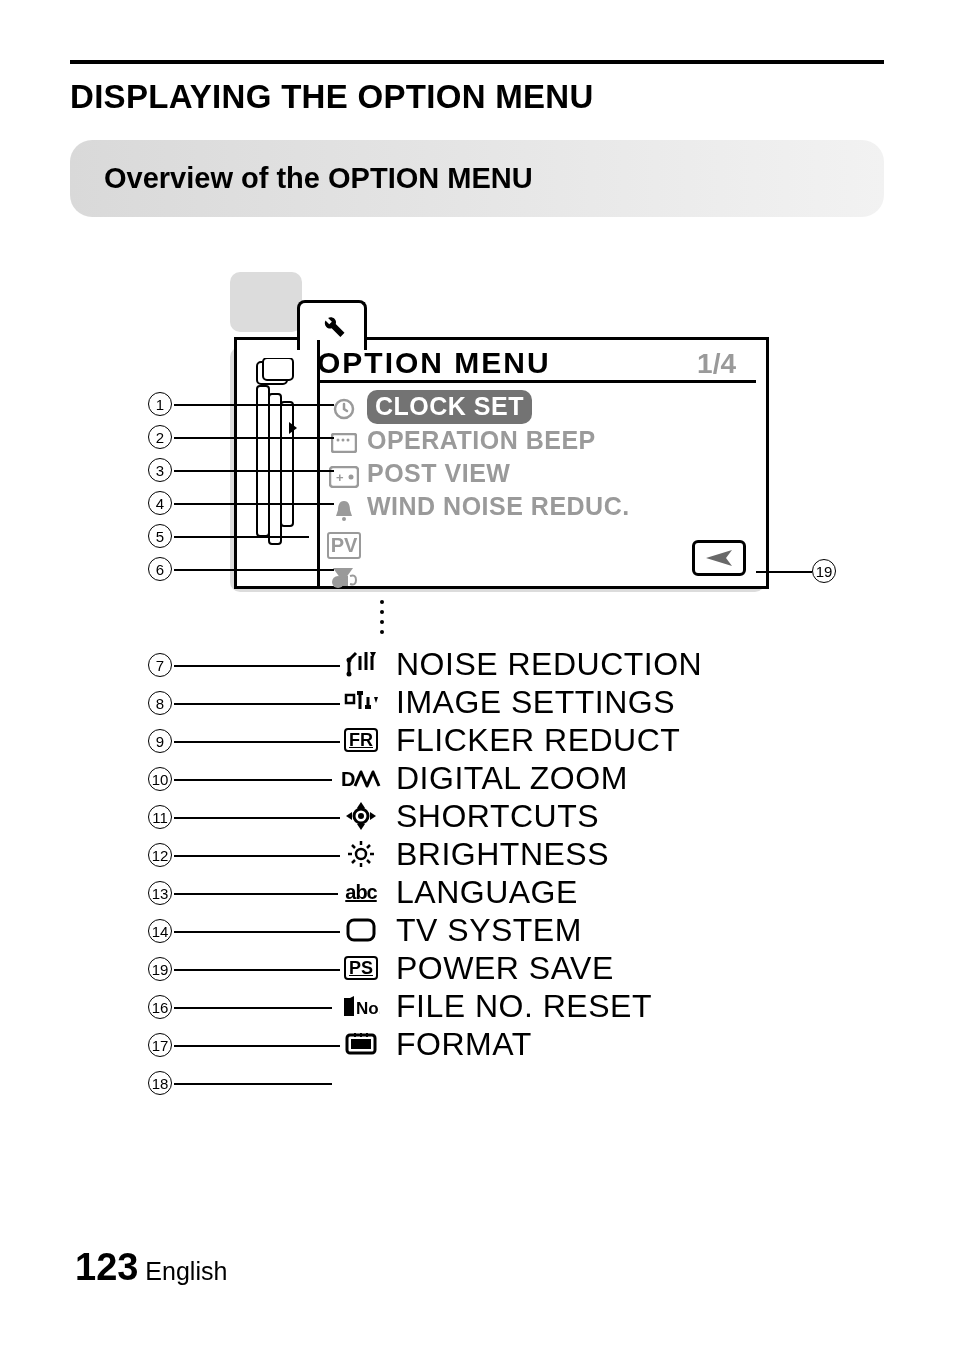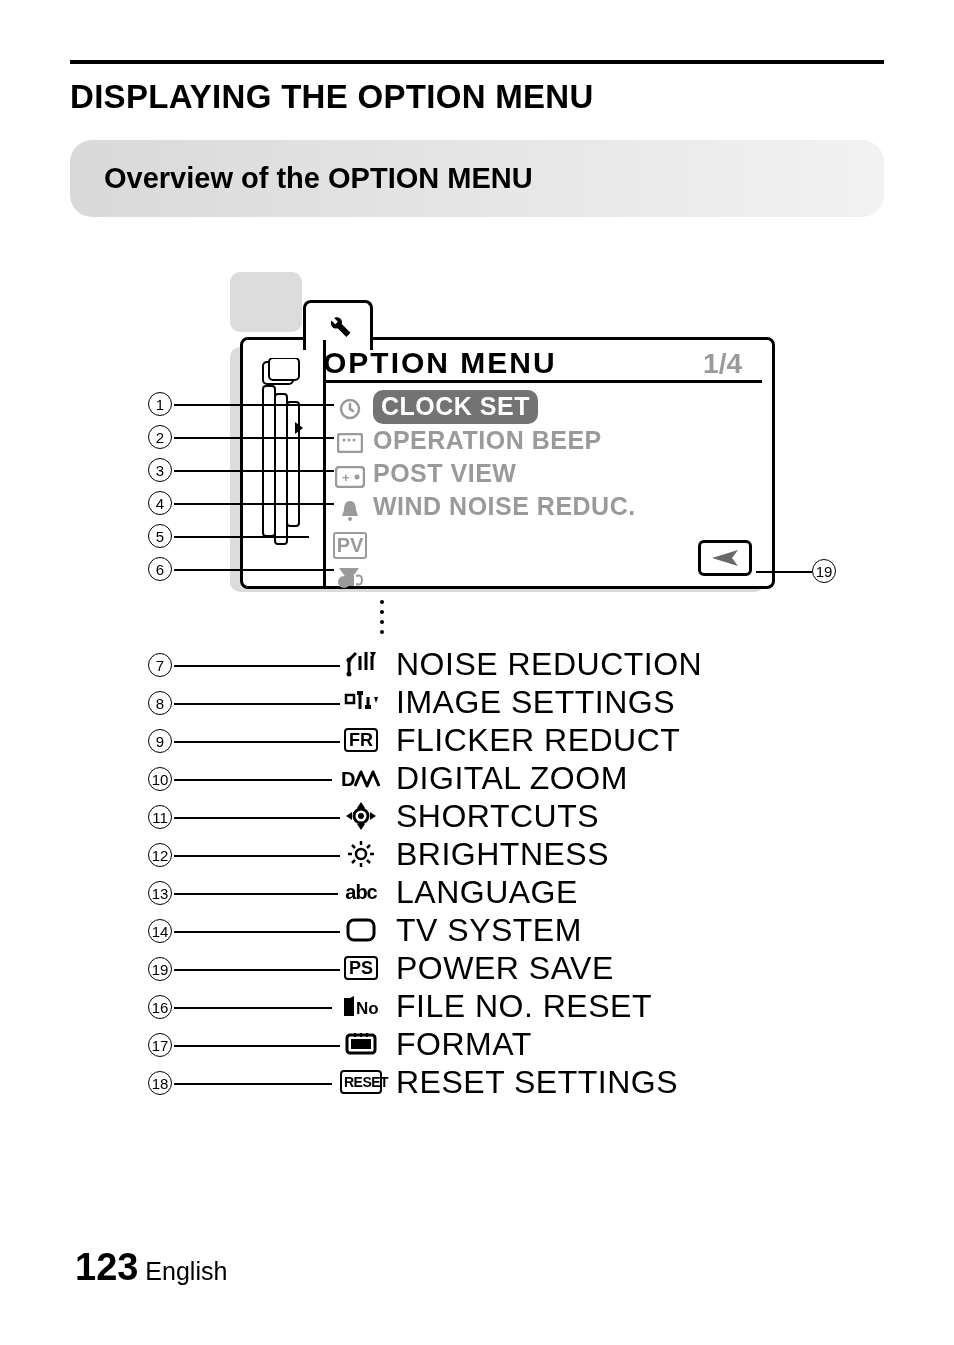--- a/index.html
+++ b/index.html
@@ -46,24 +46,24 @@
     width: 535px; height: 295px;
   }
   .screen-shadow {
     position: absolute;
     left: 0; top: 50px; width: 535px; height: 245px;
     background: #dcdcdc;
     border-radius: 10px;
   }
   .screen {
     position: absolute;
-    left: 10px; top: 40px; width: 535px; height: 252px;
+    left: 4px; top: 40px; width: 535px; height: 252px;
     background: #fff;
     border: 3px solid #000;
-    border-radius: 8px;
+    border-radius: 0;
   }
   .titlebar {
     position: absolute;
     left: 80px; top: 6px; right: 10px; height: 40px;
   }
   .title-text {
     font-family: Impact, Arial, sans-serif;
     font-size: 30px;
     letter-spacing: 2px;
     font-weight: 700;
@@ -156,20 +156,21 @@
     position: absolute;
     left: 270px; top: 388px;
   }
   .list2-row {
     display: flex; align-items: center; height: 38px;
   }
   .list2-icon {
     width: 42px; height: 30px;
     display: flex; align-items: center; justify-content: center;
     margin-right: 14px;
+    text-decoration: underline;
   }
   .list2-label {
     font-family: Arial, sans-serif;
     font-weight: 400; font-size: 32px;
     letter-spacing: 0.5px;
   }
   .boxicon {
     border: 2.5px solid #000; border-radius: 4px;
     font-family: Arial, sans-serif; font-weight: 900;
     font-size: 18px; padding: 0 3px; line-height: 20px;
@@ -424,26 +425,20 @@
             <rect x="2" y="3" width="28" height="18" rx="3" fill="none" stroke="#000" stroke-width="3"></rect>
             <rect x="6" y="7" width="20" height="10" fill="#000"></rect>
             <line x1="10" y1="1" x2="10" y2="5" stroke="#000" stroke-width="2"></line>
             <line x1="16" y1="1" x2="16" y2="5" stroke="#000" stroke-width="2"></line>
             <line x1="22" y1="1" x2="22" y2="5" stroke="#000" stroke-width="2"></line>
           </svg>
       </div>
       <div class="list2-label">FORMAT</div>
     </div>
 
-    <div class="list2-row">
-      <div class="list2-icon">
-          <span class="boxicon boxicon-sm">RESET</span>
-        </div>
-      <div class="list2-label">RESET SETTINGS</div>
-    </div>
   </div>
 
   <div class="callouts">
 
     <div class="co-num" style="left:78px; top:135px;">1</div>
     <div class="hline" style="left:104px; top:147px; width:160px;"></div>
     <div class="co-num" style="left:78px; top:168px;">2</div>
     <div class="hline" style="left:104px; top:180px; width:160px;"></div>
     <div class="co-num" style="left:78px; top:201px;">3</div>
     <div class="hline" style="left:104px; top:213px; width:160px;"></div>

